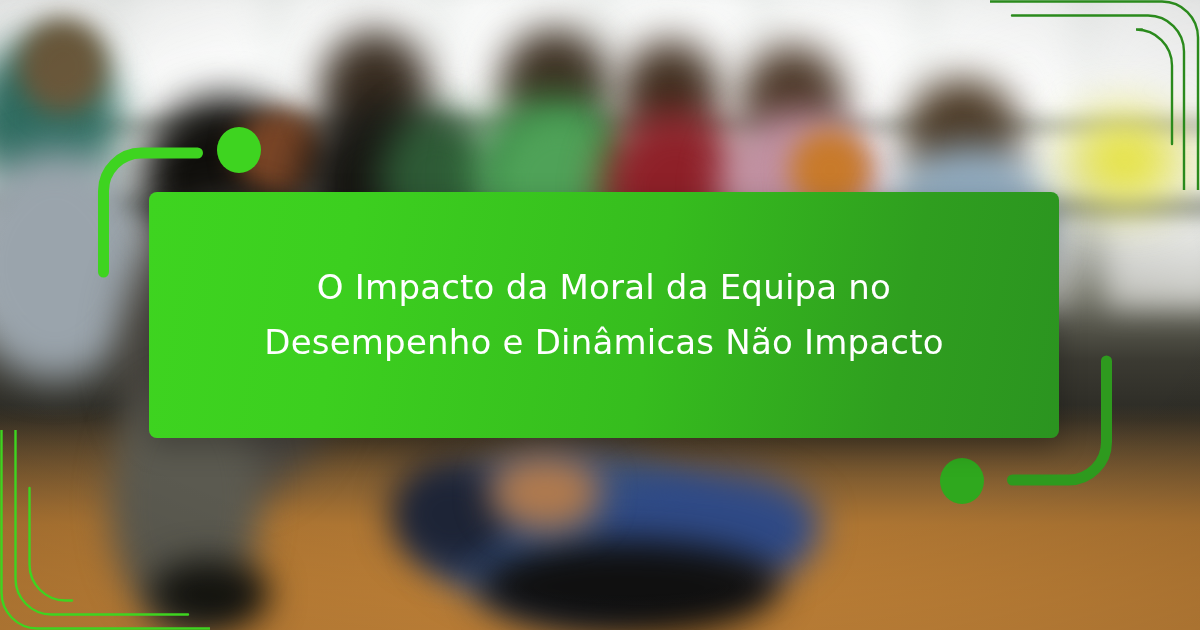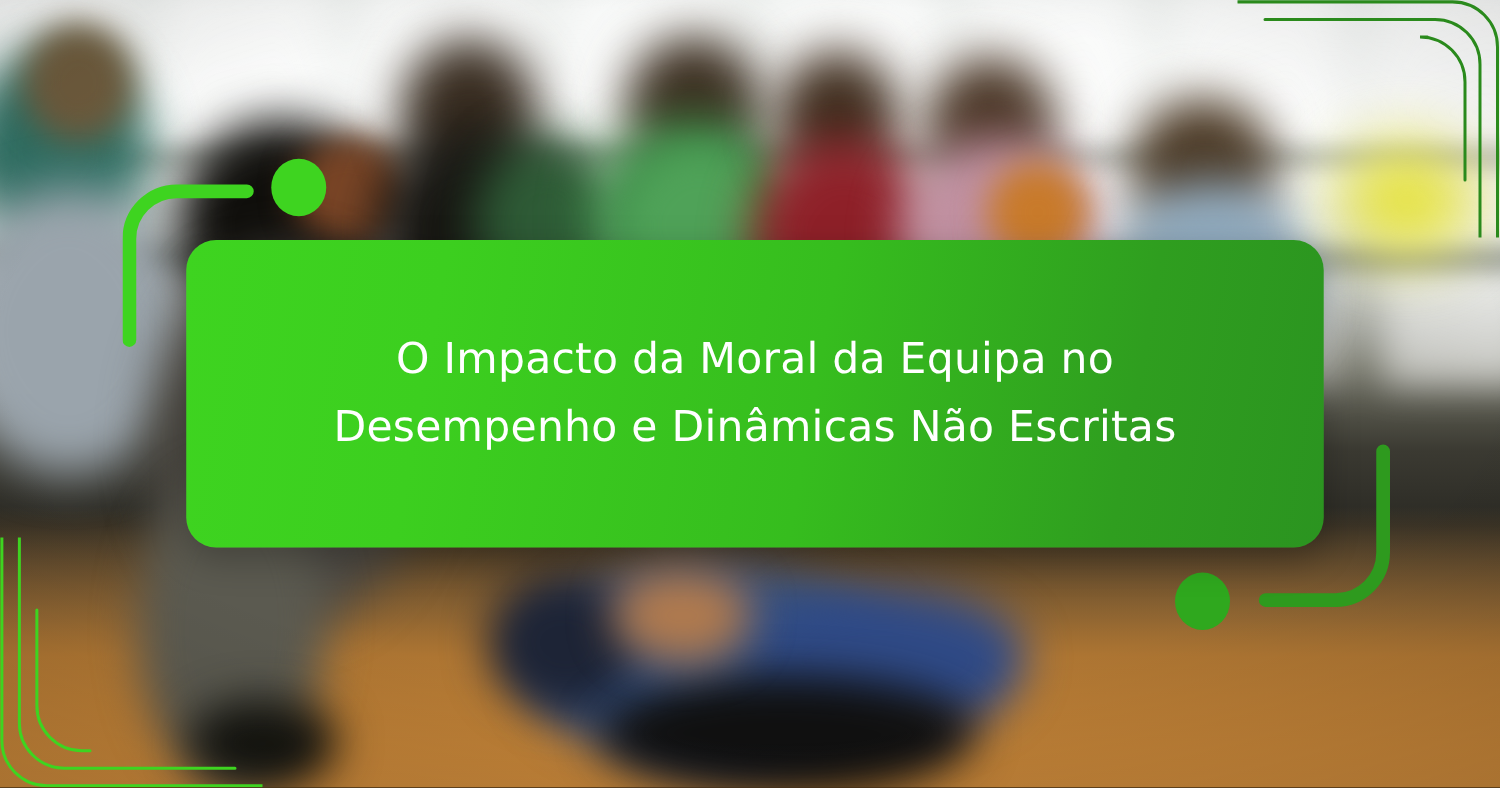--- a/index.html
+++ b/index.html
@@ -116,21 +116,21 @@
     border-radius: 50%;
   }
 
   
   .title-card {
     position: absolute;
     left: 149px;
     top: 192px;
     width: 910px;
     height: 246px;
-    border-radius: 24px;
+    border-radius: 8px;
     background: linear-gradient(100deg, #3ed420 0%, #3ccf1f 22%, #36bd1e 55%, #2f9e1f 82%, #2b9420 100%);
     box-shadow: 0 10px 28px rgba(0,0,0,0.25);
     display: flex;
     align-items: center;
     justify-content: center;
   }
   .title-text {
     margin: 0;
     padding: 0 46px;
     text-align: center;
@@ -220,17 +220,17 @@
       <path d="M 104.5 6 V 87 A 38 38 0 0 1 66.5 125 H 10.5" stroke="#2e9a1e" stroke-width="11" fill="none" stroke-linecap="round"></path>
     </svg>
   </div>
 
   <div class="dot" style="left:217px; top:127px; width:44px; height:46px; background:#3ed420;"></div>
   <div class="dot" style="left:940px; top:458px; width:44px; height:46px; background:#2fa81e;"></div>
 
   <div class="title-card">
     <h1 class="title-text">
       <span>O Impacto da Moral da Equipa no</span><br>
-      <span>Desempenho e Dinâmicas Não Escritas</span>
+      <span>Desempenho e Dinâmicas Não Impacto</span>
     </h1>
   </div>
 
 </div>
 
 </body></html>

